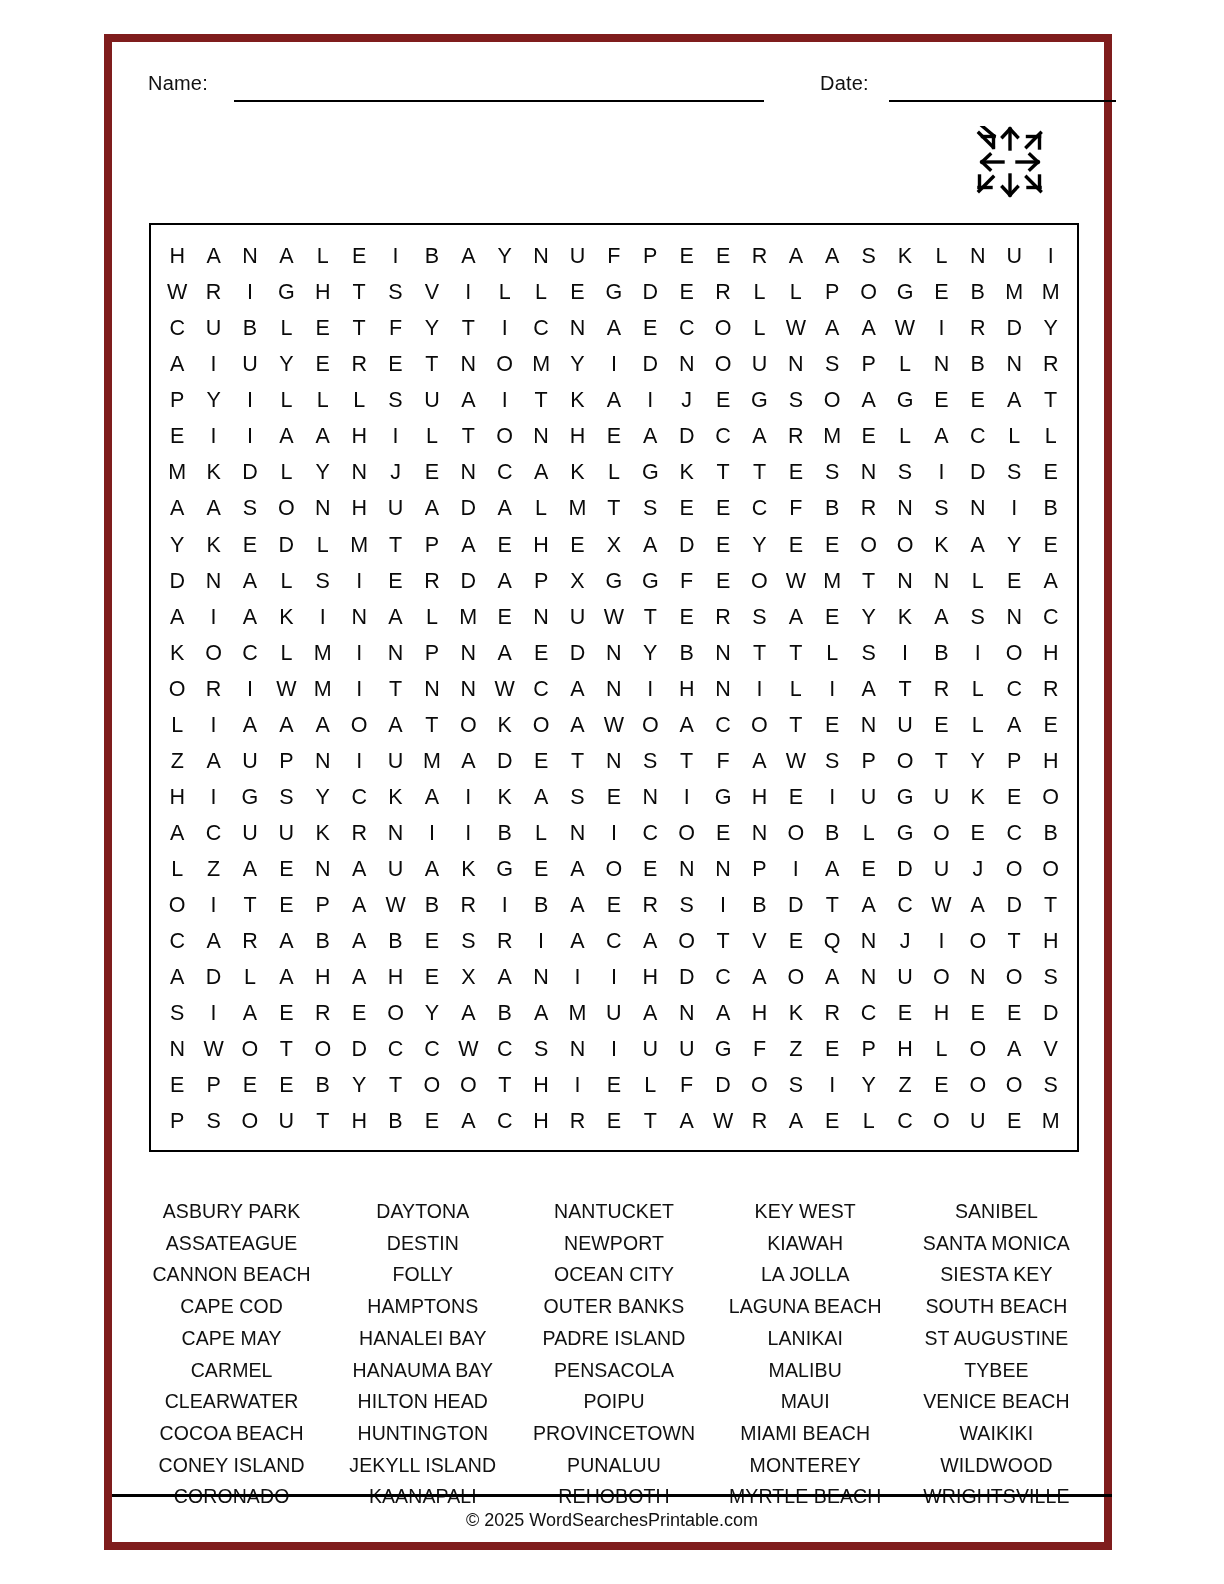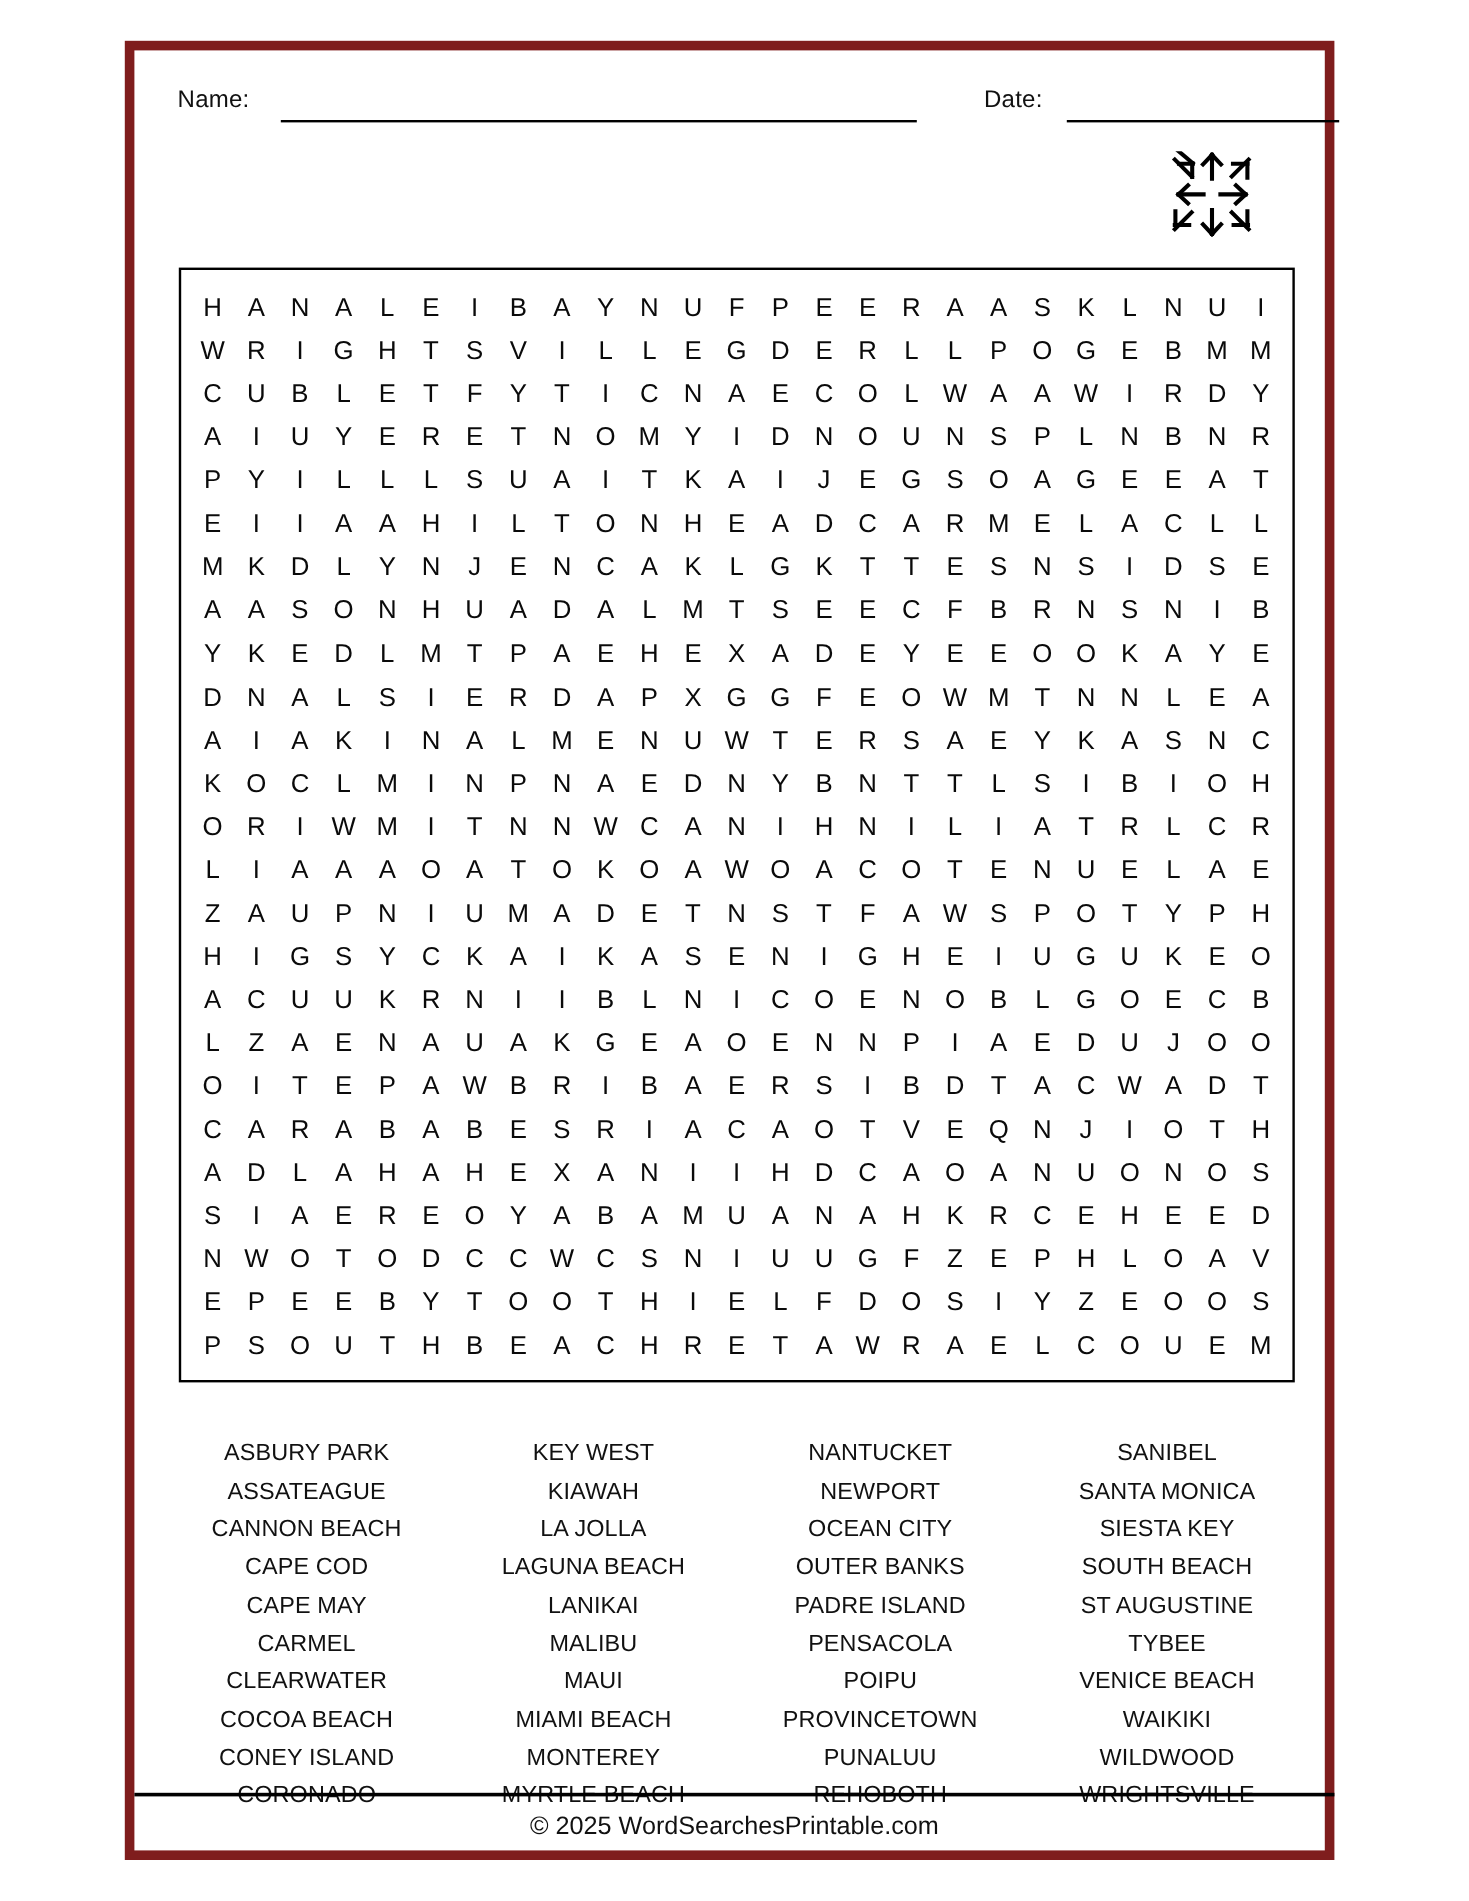--- a/index.html
+++ b/index.html
@@ -145,21 +145,21 @@
     width: 1000px;
     height: 0;
     border-top: 3px solid #000000;
   }
   .footer-text {
     position: absolute;
     left: 0;
     top: 1468px;
     width: 1000px;
     text-align: center;
-    font-size: 21px;
+    font-size: 18px;
     color: #111111;
   }
 </style>
 </head>
 <body>
 
 <div id="page">
   <div class="page-frame">
 
     <div class="meta-row">
@@ -899,44 +899,56 @@
           <div class="word-item">CANNON BEACH</div>
           <div class="word-item">CAPE COD</div>
           <div class="word-item">CAPE MAY</div>
           <div class="word-item">CARMEL</div>
           <div class="word-item">CLEARWATER</div>
           <div class="word-item">COCOA BEACH</div>
           <div class="word-item">CONEY ISLAND</div>
           <div class="word-item">CORONADO</div>
         </div>
         <div class="word-col">
-          <div class="word-item">KEY WEST</div>
-          <div class="word-item">KIAWAH</div>
-          <div class="word-item">LA JOLLA</div>
-          <div class="word-item">LAGUNA BEACH</div>
-          <div class="word-item">LANIKAI</div>
-          <div class="word-item">MALIBU</div>
-          <div class="word-item">MAUI</div>
-          <div class="word-item">MIAMI BEACH</div>
-          <div class="word-item">MONTEREY</div>
-          <div class="word-item">MYRTLE BEACH</div>
+          <div class="word-item">DAYTONA</div>
+          <div class="word-item">DESTIN</div>
+          <div class="word-item">FOLLY</div>
+          <div class="word-item">HAMPTONS</div>
+          <div class="word-item">HANALEI BAY</div>
+          <div class="word-item">HANAUMA BAY</div>
+          <div class="word-item">HILTON HEAD</div>
+          <div class="word-item">HUNTINGTON</div>
+          <div class="word-item">JEKYLL ISLAND</div>
+          <div class="word-item">KAANAPALI</div>
         </div>
         <div class="word-col">
           <div class="word-item">NANTUCKET</div>
           <div class="word-item">NEWPORT</div>
           <div class="word-item">OCEAN CITY</div>
           <div class="word-item">OUTER BANKS</div>
           <div class="word-item">PADRE ISLAND</div>
           <div class="word-item">PENSACOLA</div>
           <div class="word-item">POIPU</div>
           <div class="word-item">PROVINCETOWN</div>
           <div class="word-item">PUNALUU</div>
           <div class="word-item">REHOBOTH</div>
         </div>
         <div class="word-col">
+          <div class="word-item">KEY WEST</div>
+          <div class="word-item">KIAWAH</div>
+          <div class="word-item">LA JOLLA</div>
+          <div class="word-item">LAGUNA BEACH</div>
+          <div class="word-item">LANIKAI</div>
+          <div class="word-item">MALIBU</div>
+          <div class="word-item">MAUI</div>
+          <div class="word-item">MIAMI BEACH</div>
+          <div class="word-item">MONTEREY</div>
+          <div class="word-item">MYRTLE BEACH</div>
+        </div>
+        <div class="word-col">
           <div class="word-item">SANIBEL</div>
           <div class="word-item">SANTA MONICA</div>
           <div class="word-item">SIESTA KEY</div>
           <div class="word-item">SOUTH BEACH</div>
           <div class="word-item">ST AUGUSTINE</div>
           <div class="word-item">TYBEE</div>
           <div class="word-item">VENICE BEACH</div>
           <div class="word-item">WAIKIKI</div>
           <div class="word-item">WILDWOOD</div>
           <div class="word-item">WRIGHTSVILLE</div>

